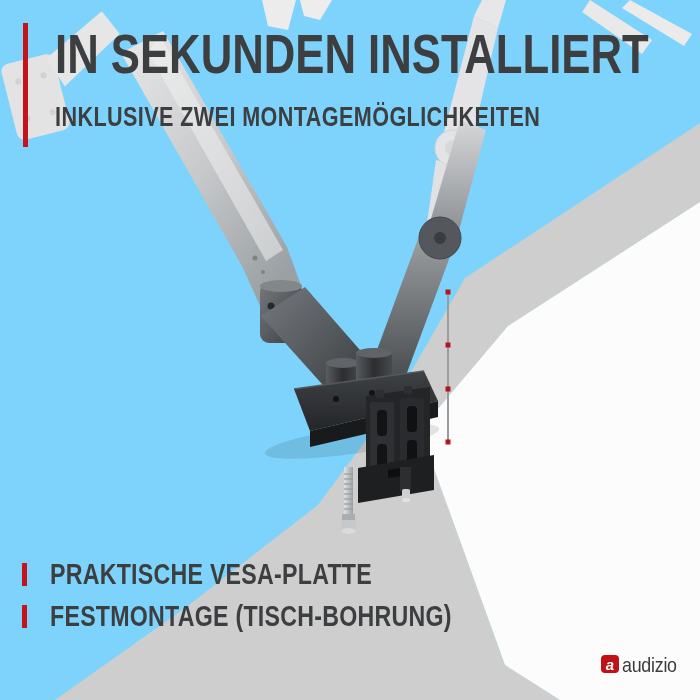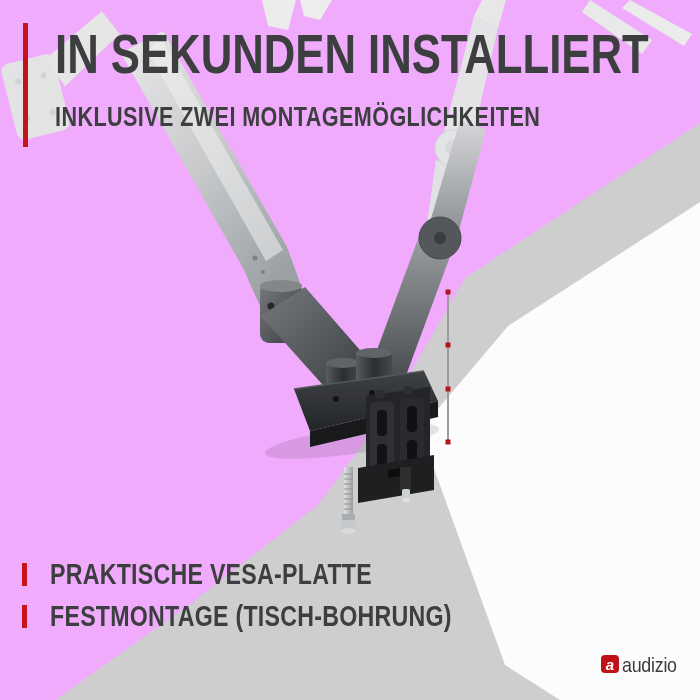--- a/index.html
+++ b/index.html
@@ -1,18 +1,18 @@
 <!DOCTYPE html>
 <html><head>
 <meta charset="utf-8">
 <style>
   html,body{margin:0;padding:0;}
   .stage{
     position:relative;width:700px;height:700px;overflow:hidden;
-    background:#f0abfc;
+    background:#7dd3fc;
     font-family:"Liberation Sans", sans-serif;
   }
   .stage svg{position:absolute;left:0;top:0;}
   .accent-bar{
     position:absolute;left:23px;top:23px;width:5px;height:124px;
     background:#c4131a;
   }
   .title{
     position:absolute;left:55px;top:26px;
     font-size:56px;font-weight:700;line-height:1;color:#3d3e40;

